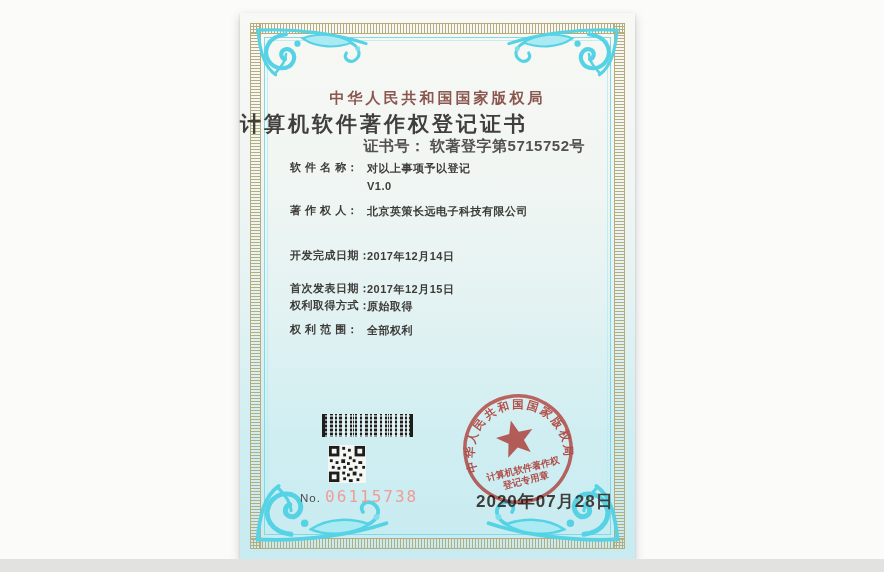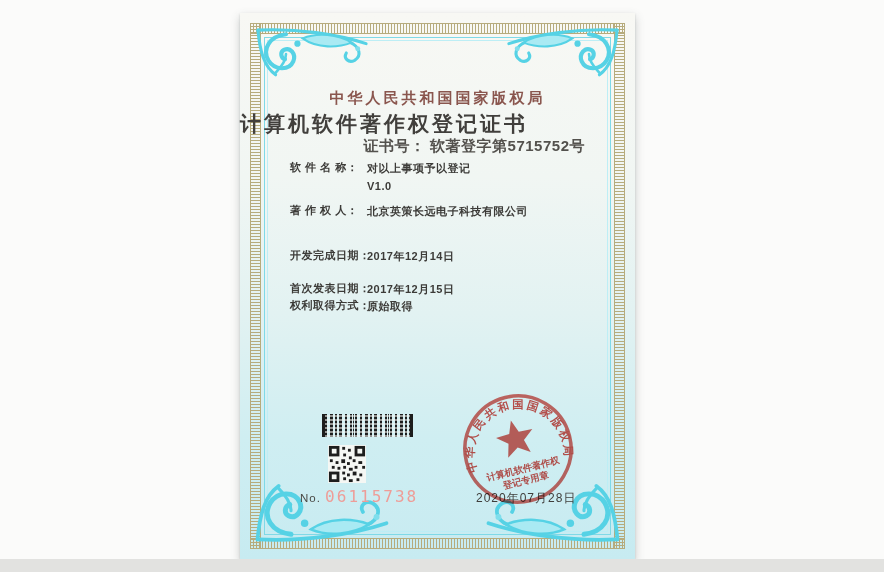--- a/index.html
+++ b/index.html
@@ -78,21 +78,21 @@
     background-position:center;
     border-left:3px solid #1d1d1d;border-right:3px solid #1d1d1d;
   }
   .qr{position:absolute;left:87px;top:432px;width:40px;height:38px;}
   .serial{
     position:absolute;left:60px;top:474px;font-size:11.5px;color:#4a4a46;letter-spacing:1px;
   }
   .serial .num{color:#ee9d98;font-family:"DejaVu Sans Mono",monospace;font-size:16px;letter-spacing:2px;}
   .issue-date{
     position:absolute;left:236px;top:477px;
-    font-size:12px;font-weight:normal;color:#3f3e3b;letter-spacing:1px;
+    font-size:17px;font-weight:bold;color:#3f3e3b;letter-spacing:1px;
   }
   .seal{position:absolute;left:219px;top:377px;width:118px;height:118px;opacity:.92;mix-blend-mode:multiply;}
 </style>
 </head>
 <body>
 
 <div class="paper">
 
   <div class="gk gk-h gk-top"></div>
   <div class="gk gk-h gk-bottom"></div>
@@ -166,20 +166,24 @@
     <span class="lbl">开发完成日期：</span>
     <span class="val">2017年12月14日</span>
   </div>
   <div class="field" style="top:268px">
     <span class="lbl">首次发表日期：</span>
     <span class="val">2017年12月15日</span>
   </div>
   <div class="field" style="top:285px">
     <span class="lbl">权利取得方式：</span>
     <span class="val">原始取得</span>
+  </div>
+  <div class="field" style="top:309px">
+    <span class="lbl">权 利 范 围：</span>
+    <span class="val">全部权利</span>
   </div>
 
 
   <div class="barcode"></div>
   <svg class="qr" viewBox="0 0 40 40">
     <rect x="0" y="0" width="40" height="40" fill="#f5f7f4"></rect>
     <g fill="#1e1e1e">
       <rect x="1" y="1" width="11" height="11"></rect>
         <rect x="28" y="1" width="11" height="11"></rect>
         <rect x="1" y="28" width="11" height="11"></rect>

